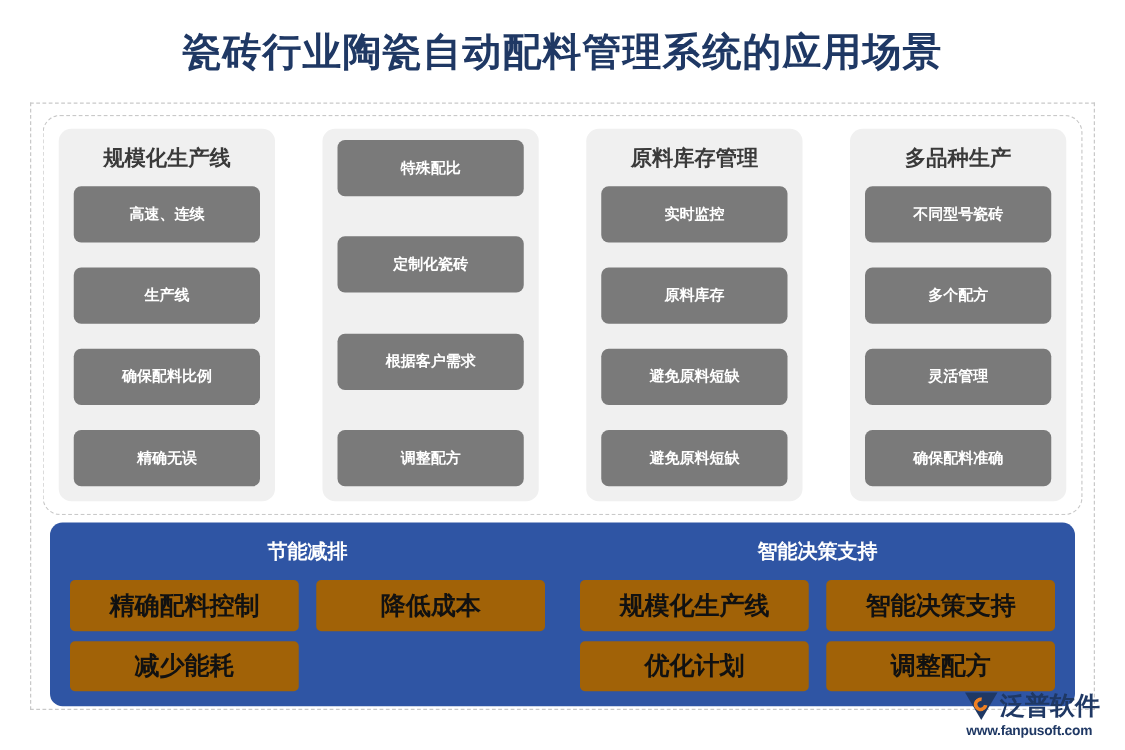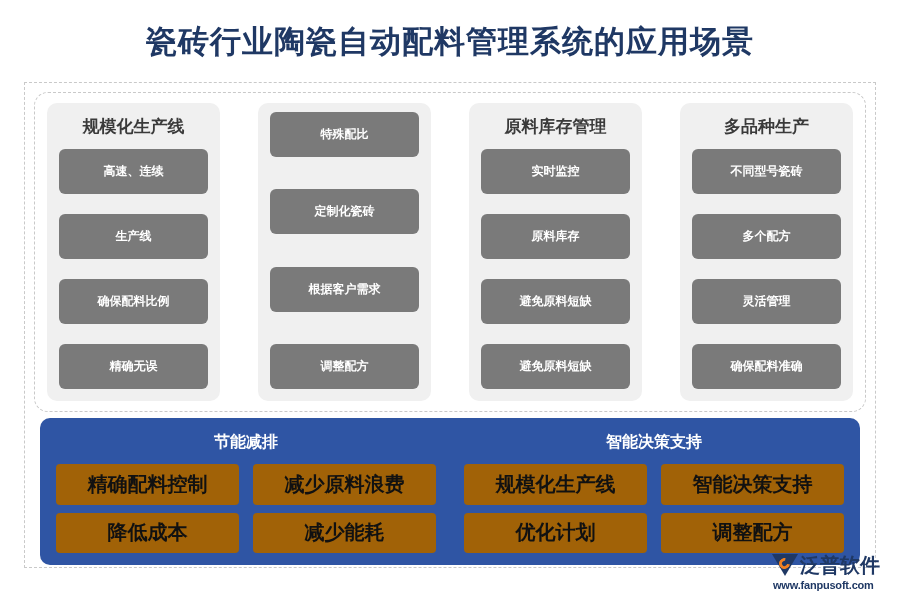--- a/index.html
+++ b/index.html
@@ -243,21 +243,20 @@
   </div>
 
 </div>
 
 <div id="blue-panel">
 
   <div class="blue-group">
     <div class="blue-header">节能减排</div>
     <div class="blue-grid">
       <div class="white-box">精确配料控制</div>
-      <div class="white-box">减少原料浪费</div>
       <div class="white-box">降低成本</div>
       <div class="white-box">减少能耗</div>
     </div>
   </div>
 
   <div class="blue-group">
     <div class="blue-header">智能决策支持</div>
     <div class="blue-grid">
       <div class="white-box">规模化生产线</div>
       <div class="white-box">智能决策支持</div>

